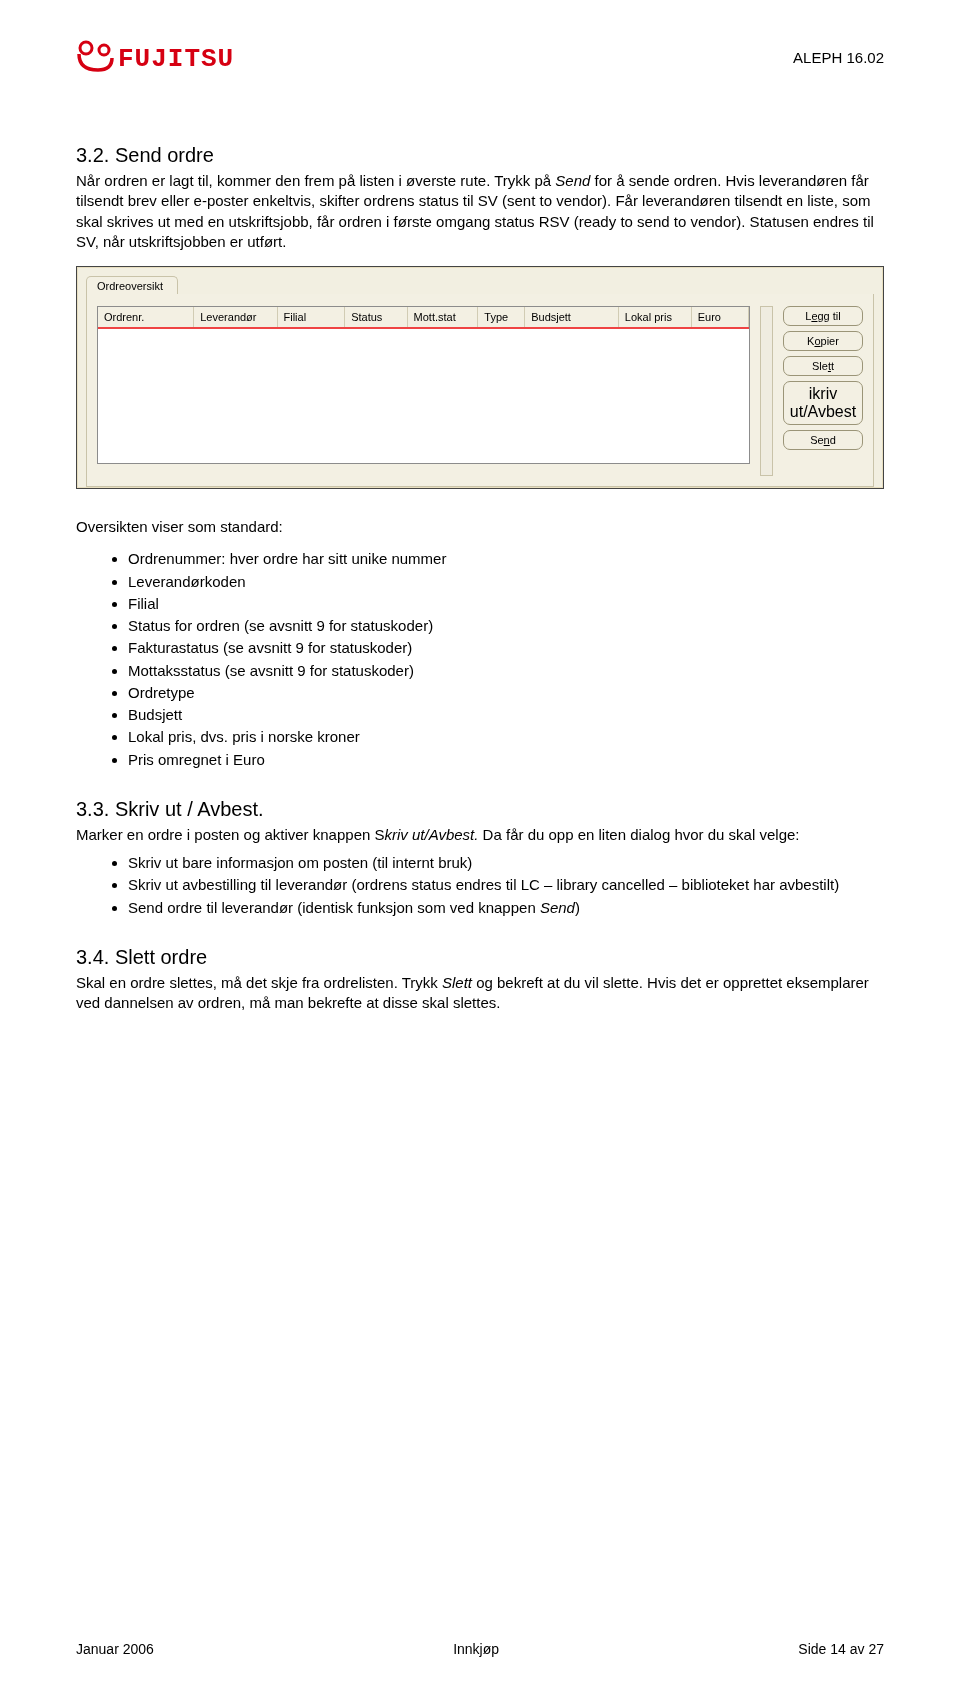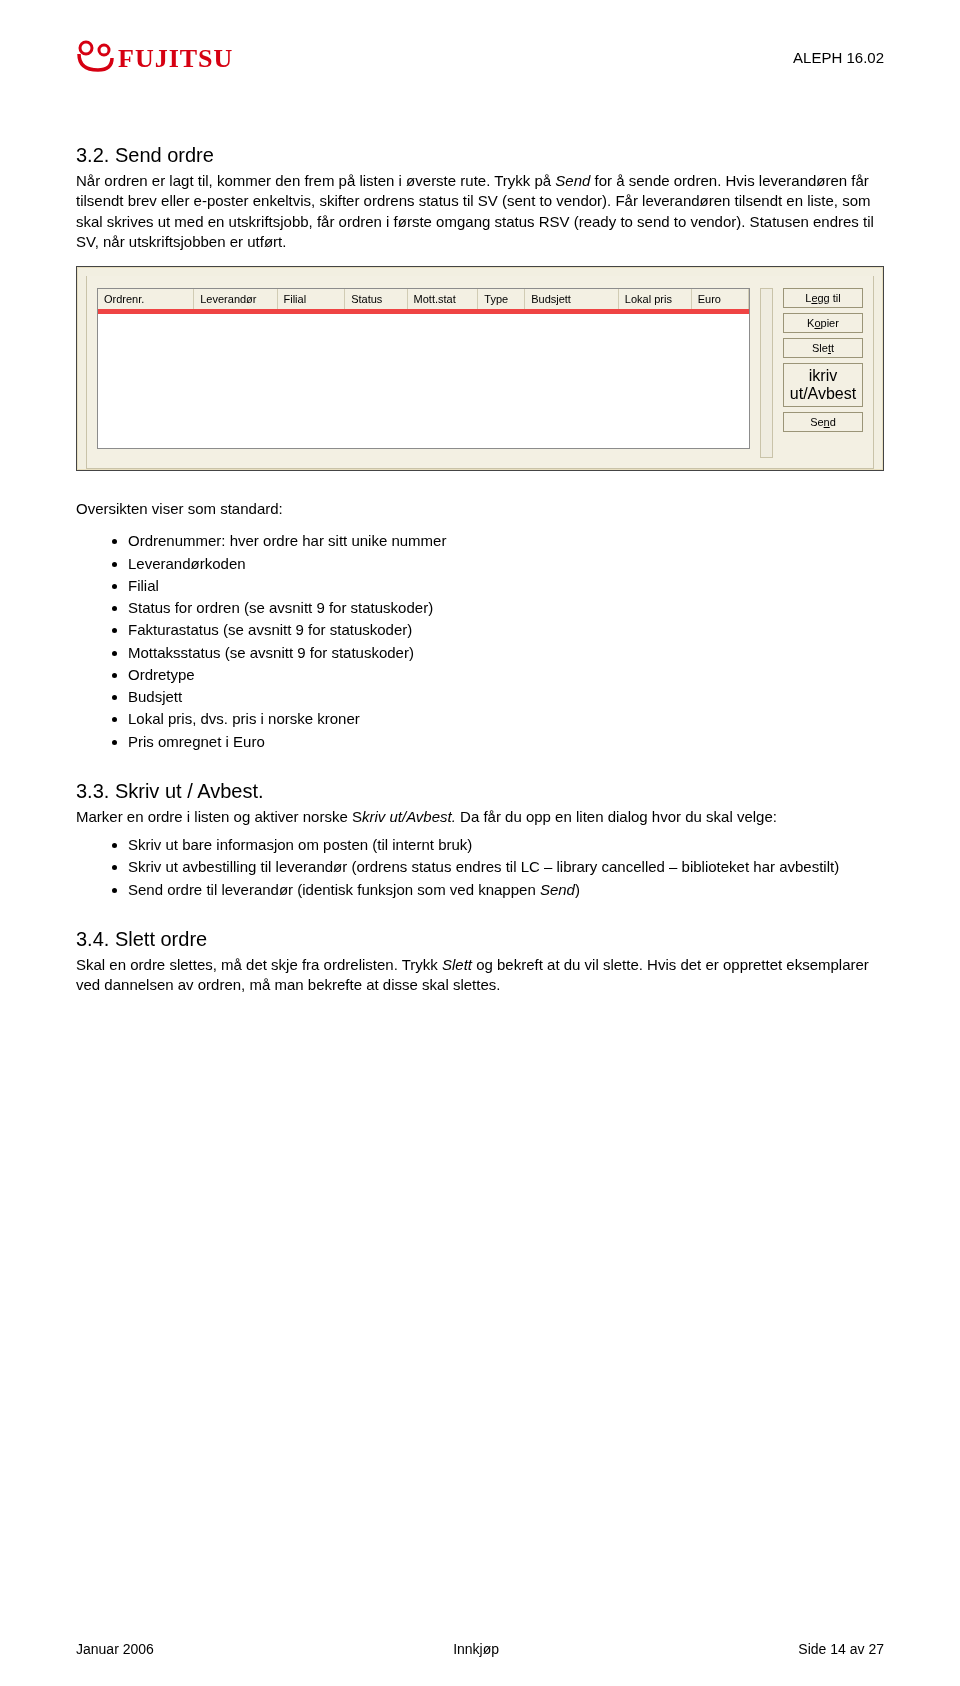--- a/index.html
+++ b/index.html
@@ -86,21 +86,21 @@
     width: 100%;
     font-size: 11px;
     table-layout: fixed;
   }
   table.datagrid th {
     text-align: left;
     font-weight: normal;
     padding: 4px 6px 4px 6px;
     background: #f3f0e3;
     border-right: 1px solid #d1ccb4;
-    border-bottom: 5px solid #ef4444;
+    border-bottom: 2px solid #ef4444;
     white-space: nowrap;
   }
   table.datagrid td {
     padding: 2px 6px;
     border-right: 1px solid transparent;
     white-space: nowrap;
   }
   tr.selected td {
     background: #2a12c4;
     color: #fff;
@@ -119,21 +119,21 @@
     flex-direction: column;
     gap: 5px;
     width: 80px;
   }
   .winbtn {
     font-size: 11px;
     text-align: center;
     padding: 3px 2px;
     background: #f3f0e3;
     border: 1px solid #9b9578;
-    border-radius: 0;
+    border-radius: 7px;
   }
   .winbtn .u { text-decoration: underline; }
   .grid-spacer { height: 130px; }
 
   
   ul.bullets {
     list-style: disc;
     padding-left: 52px;
     margin-bottom: 24px;
   }
@@ -157,32 +157,35 @@
 </head>
 <body>
 
 <div class="header-row">
   <div class="logo">
     <svg width="38" height="34" viewBox="0 0 38 34">
       <circle cx="10" cy="8" r="6" fill="none" stroke="#d60012" stroke-width="3"></circle>
       <path d="M 3 14 Q 3 30 22 30 Q 36 30 36 18" fill="none" stroke="#d60012" stroke-width="3.5"></path>
       <circle cx="28" cy="10" r="5" fill="none" stroke="#d60012" stroke-width="3"></circle>
     </svg>
-    <span style="font-family:Liberation Serif, serif">FUJITSU</span>
+    <span style="font-family:Liberation Mono, monospace">FUJITSU</span>
   </div>
   <div class="header-right">ALEPH 16.02</div>
 </div>
 
 <h2 class="section-title">3.2.   Send ordre</h2>
 <p class="para">
   <span>Når ordren er lagt til, kommer den frem på listen i øverste rute. Trykk på </span><span class="italic">Send</span><span> for å sende ordren. Hvis leverandøren får tilsendt brev eller e-poster enkeltvis, skifter ordrens status til SV (sent to vendor). Får leverandøren tilsendt en liste, som skal skrives ut med en utskriftsjobb, får ordren i første omgang status RSV (ready to send to vendor). Statusen endres til SV, når utskriftsjobben er utført.</span>
 </p>
 
 <div class="app-frame">
   <div class="app-inner">
+    <div class="tab-strip">
+      <div class="tab">Ordreoversikt</div>
+    </div>
     <div class="panel">
       <div class="grid-wrap">
         <div class="grid">
           <table class="datagrid">
             <colgroup>
               <col style="width:92px">
                 <col style="width:80px">
                 <col style="width:65px">
                 <col style="width:60px">
                 <col style="width:68px">
@@ -235,21 +238,21 @@
   <li>Fakturastatus (se avsnitt 9 for statuskoder)</li>
   <li>Mottaksstatus (se avsnitt 9 for statuskoder)</li>
   <li>Ordretype</li>
   <li>Budsjett</li>
   <li>Lokal pris, dvs. pris i norske kroner</li>
   <li>Pris omregnet i Euro</li>
 </ul>
 
 <h2 class="section-title section-gap">3.3.   Skriv ut / Avbest.</h2>
 <p class="para" style="margin-bottom:8px">
-  <span>Marker en ordre i listen og aktiver norske S</span><span class="italic">kriv ut/Avbest.</span><span> Da får du opp en liten dialog hvor du skal velge:</span>
+  <span>Marker en ordre i posten og aktiver knappen S</span><span class="italic">kriv ut/Avbest.</span><span> Da får du opp en liten dialog hvor du skal velge:</span>
 </p>
 <ul class="bullets">
   <li>Skriv ut bare informasjon om posten (til internt bruk)</li>
   <li>Skriv ut avbestilling til leverandør (ordrens status endres til LC – library cancelled – biblioteket har avbestilt)</li>
   <li>
     <span>Send ordre til leverandør (identisk funksjon som ved knappen </span><span class="italic">Send</span><span>)</span>
   </li>
 </ul>
 
 <h2 class="section-title section-gap">3.4.   Slett ordre</h2>

